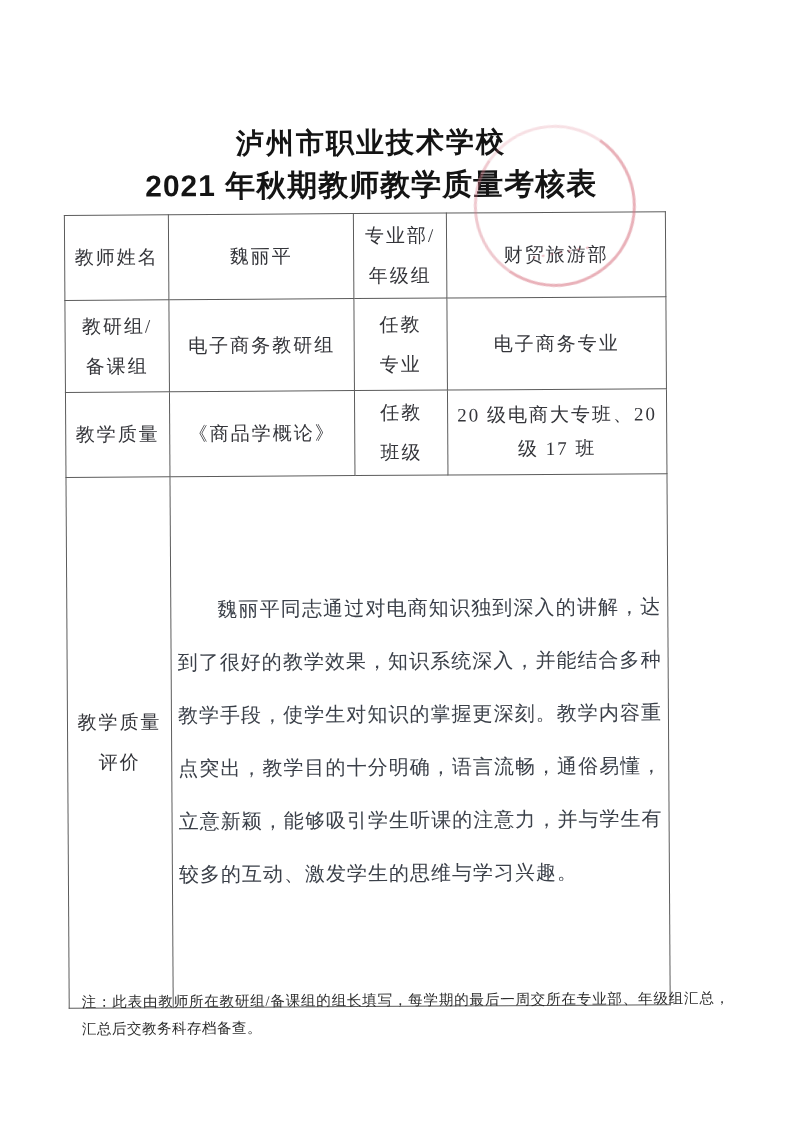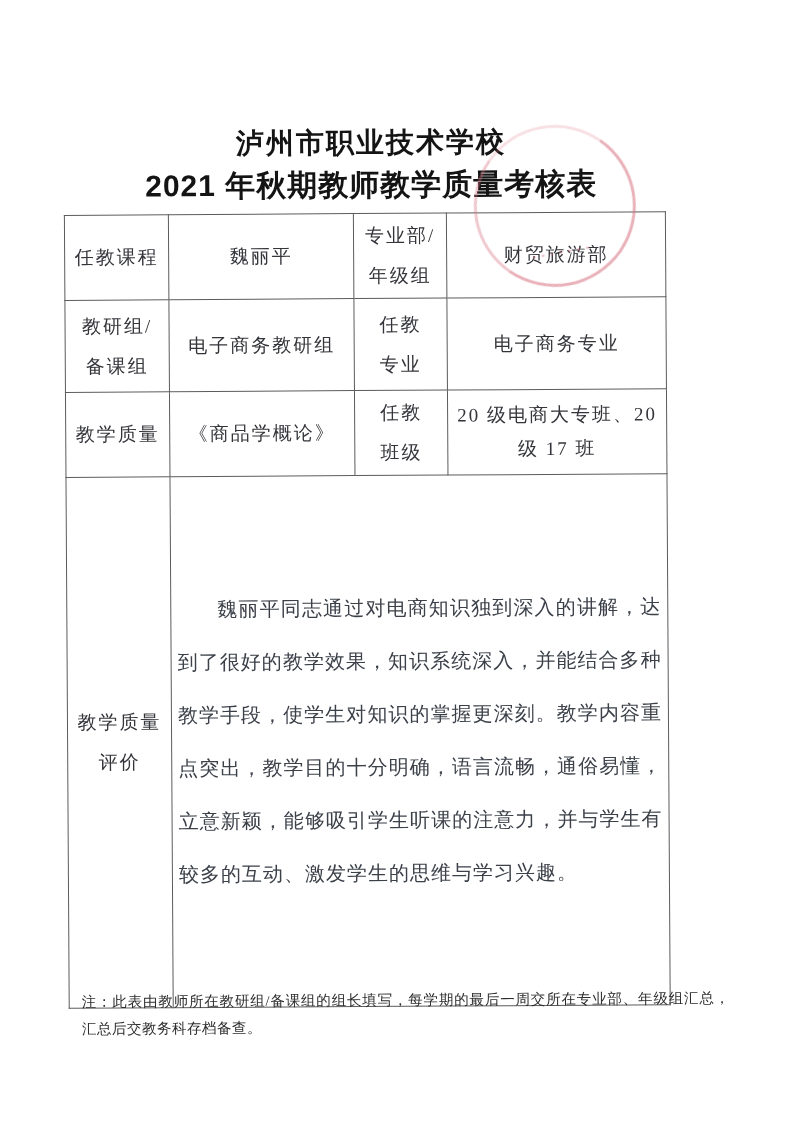--- a/index.html
+++ b/index.html
@@ -95,21 +95,21 @@
 
     <table class="form">
       <colgroup>
         <col style="width:104px">
         <col style="width:185px">
         <col style="width:93px">
         <col style="width:219px">
       </colgroup>
       <tbody>
           <tr class="r1">
-        <td class="lbl">任教课程</td>
+        <td class="lbl">教师姓名</td>
         <td class="val">魏丽平</td>
         <td class="lbl">专业部/
 年级组</td>
         <td class="val">财贸旅游部</td>
       </tr>
       <tr class="r2">
         <td class="lbl">教研组/
 备课组</td>
         <td class="val">电子商务教研组</td>
         <td class="lbl">任教

